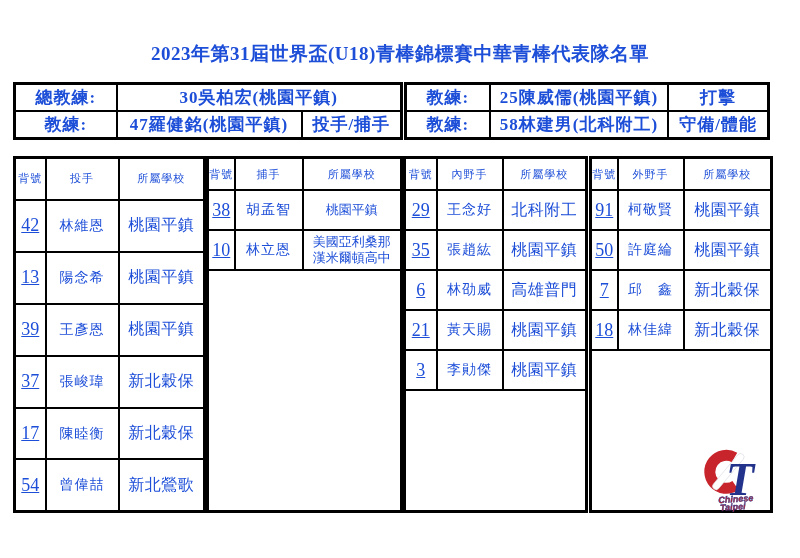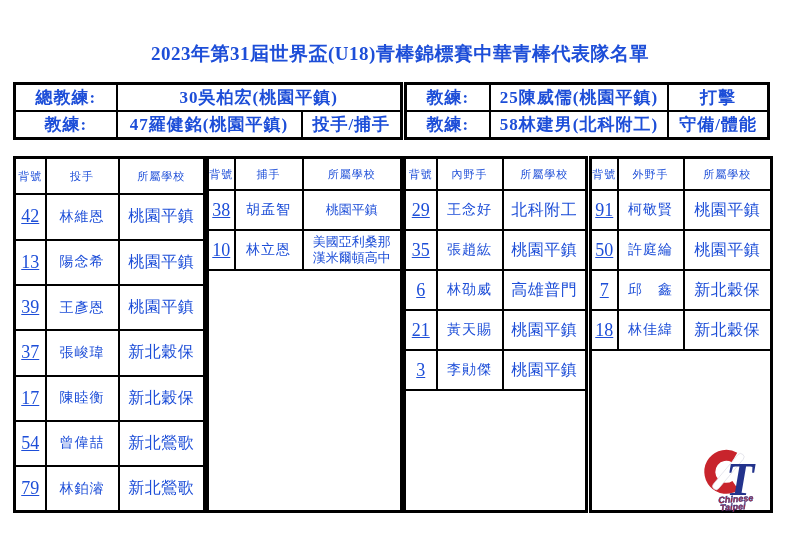--- a/index.html
+++ b/index.html
@@ -119,25 +119,20 @@
       <tr class="datarow">
         <td class="no">17</td>
         <td class="name">陳睦衡</td>
         <td class="school">新北穀保</td>
       </tr>
       <tr class="datarow">
         <td class="no">54</td>
         <td class="name">曾偉喆</td>
         <td class="school">新北鶯歌</td>
       </tr>
-      <tr class="datarow">
-        <td class="no">79</td>
-        <td class="name">林鉑濬</td>
-        <td class="school">新北鶯歌</td>
-      </tr>
     </tbody>
   </table>
 
   <table class="block" id="catchers">
     <colgroup>
         <col style="width:27px">
         <col style="width:68px">
         <col style="width:99px">
       </colgroup>
     <tbody>

